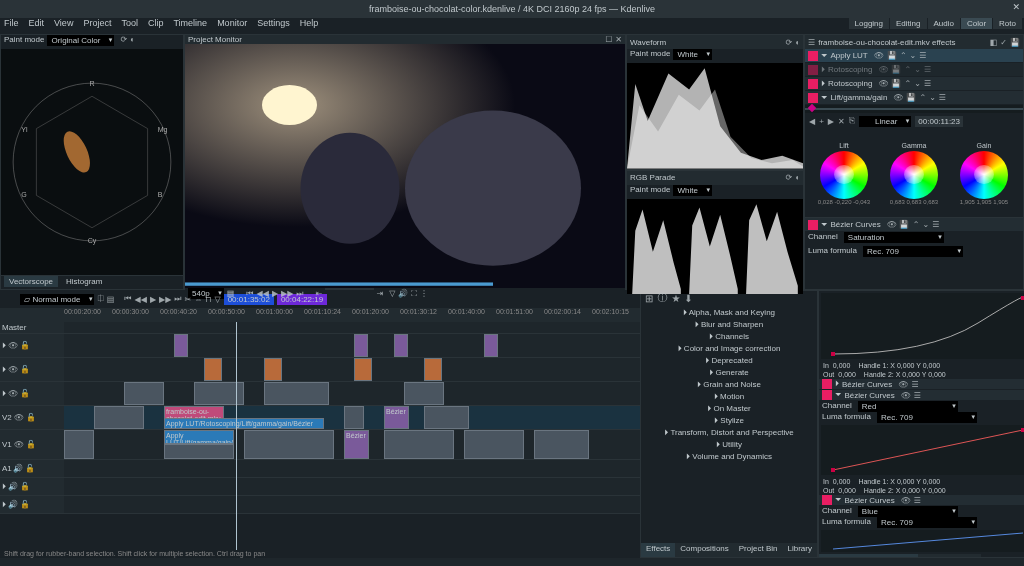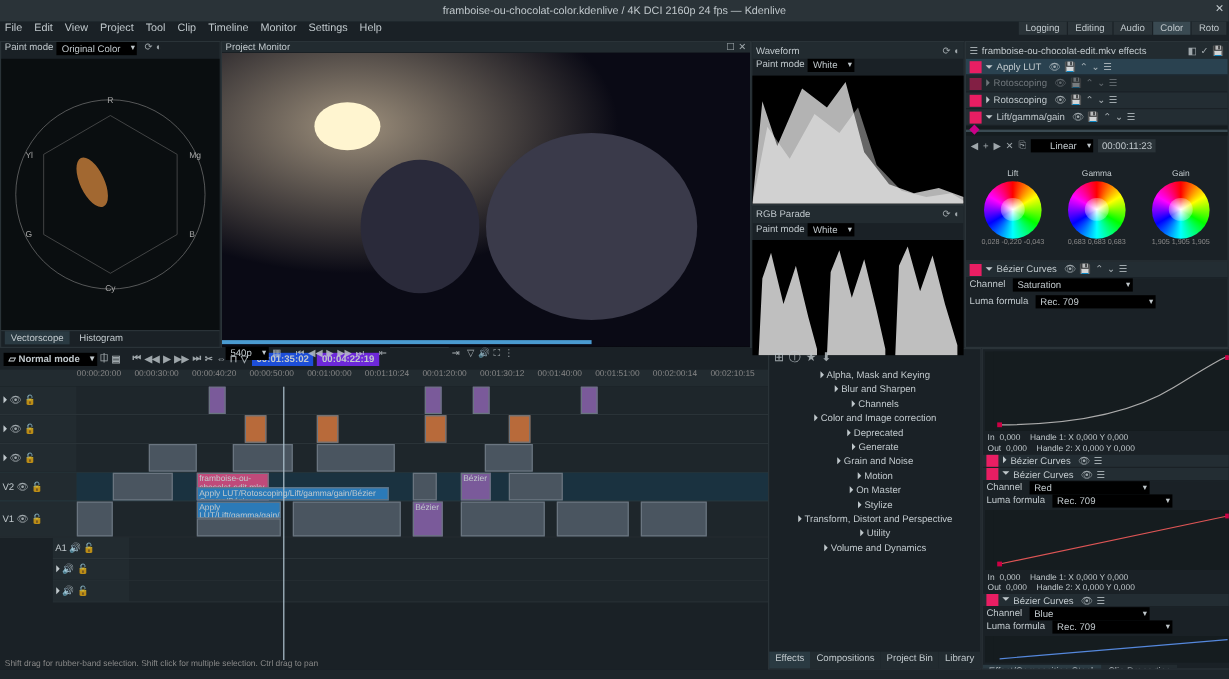--- a/index.html
+++ b/index.html
@@ -195,23 +195,22 @@
   flex: 1;
   background: #1a2126;
   display: flex;
   flex-direction: column;
 }
 .timeline-toolbar {
   height: 18px;
   display: flex;
   align-items: center;
   gap: 3px;
-  padding: 0 3px;
-  font-size: 8px;
-  font-weight: bold;
+  padding: 0 20px;
+  font-size: 8px;
 }
 .ruler {
   height: 14px;
   background: #222b30;
   display: flex;
   font-size: 7px;
   color: #888;
   overflow: hidden;
 }
 .ruler span { flex: 0 0 48px; }
@@ -233,21 +232,21 @@
   font-size: 8px;
   flex-shrink: 0;
 }
 .track-content {
   flex: 1;
   position: relative;
   background: #1e262b;
 }
 .track.video { height: 24px; }
 .track.video.active { background: #23424d; }
-.track.audio { height: 18px; margin-left: 44px; }
+.track.audio { height: 18px; }
 .track.master { height: 12px; }
 .clip {
   position: absolute;
   height: 100%;
   background: #4a5560;
   border: 1px solid #6a7580;
   font-size: 7px;
   overflow: hidden;
   padding: 1px;
 }
@@ -619,20 +618,26 @@
       <span>00:01:10:24</span>
       <span>00:01:20:00</span>
       <span>00:01:30:12</span>
       <span>00:01:40:00</span>
       <span>00:01:51:00</span>
       <span>00:02:00:14</span>
       <span>00:02:10:15</span>
     </div>
     <div class="tracks" style="position:relative">
       <div class="playhead-line" style="left:236px;top:0;bottom:0"></div>
+      <div class="track master">
+        <div class="track-header">
+            <span>Master</span>
+          </div>
+        <div class="track-content"></div>
+      </div>
       <div class="track video">
         <div class="track-header">⏵ <span class="icon-btn">👁</span> <span class="icon-btn">🔓</span></div>
         <div class="track-content">
           <div class="clip purple" style="left:110px;width:14px"></div>
           <div class="clip purple" style="left:290px;width:14px"></div>
           <div class="clip purple" style="left:330px;width:14px"></div>
           <div class="clip purple" style="left:420px;width:14px"></div>
         </div>
       </div>
       <div class="track video">

